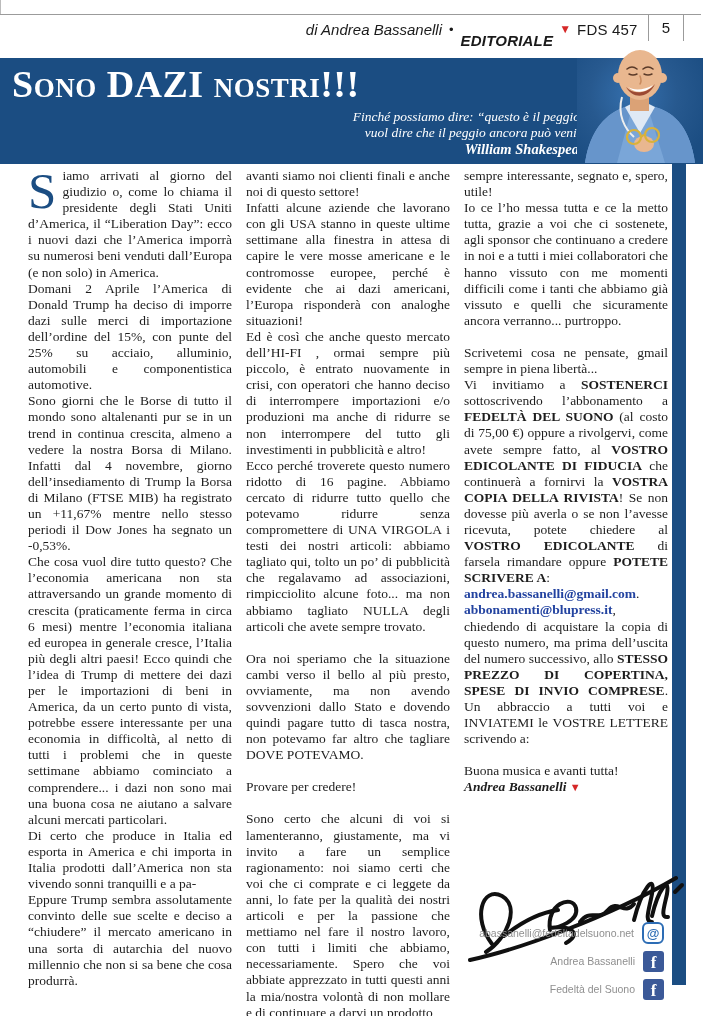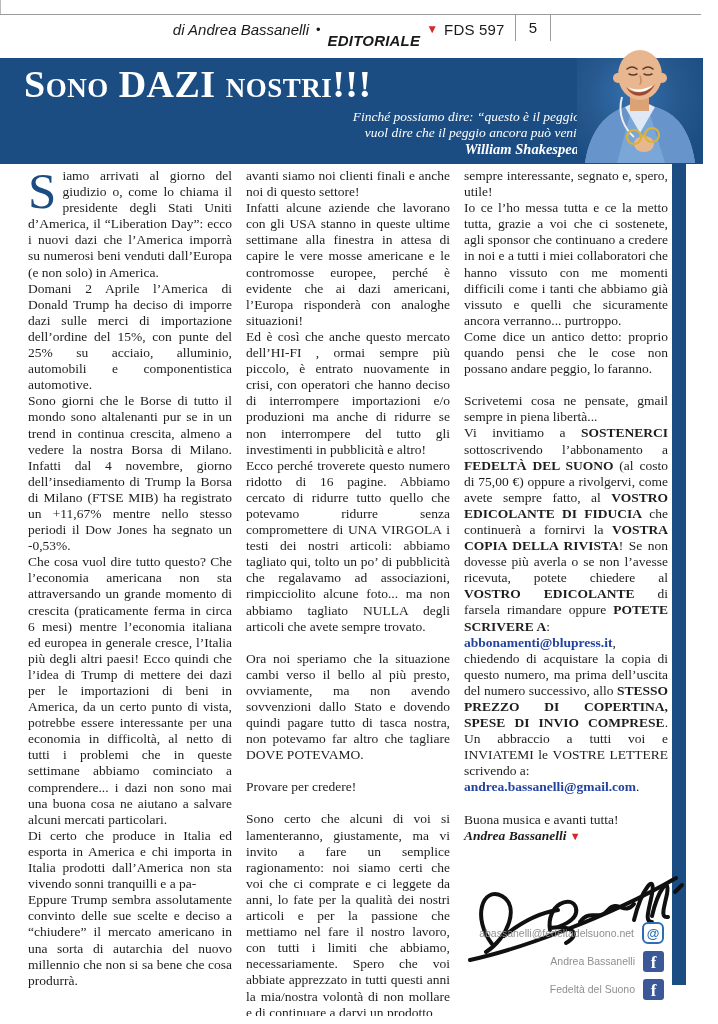--- a/index.html
+++ b/index.html
@@ -4,37 +4,37 @@
 <style>
   html,body{margin:0;padding:0;}
   body{
     width:718px;height:1024px;position:relative;background:#fff;
     font-family:"Liberation Sans", sans-serif;overflow:hidden;
   }
   
   .header-rule{position:absolute;top:14px;left:0;width:701px;height:1px;background:#9b9b9b;}
   .edge-tick{position:absolute;top:0;left:0;width:1px;height:14px;background:#bbb;}
   .header-row{
-    position:absolute;top:16px;left:0;width:551px;height:26px;
+    position:absolute;top:16px;left:0;width:684px;height:26px;
     display:flex;justify-content:flex-end;align-items:center;
     font-size:15px;color:#1a1a1a;
   }
   .byline{font-style:italic;}
   .hdr-bullet{margin:0 7px;font-size:13px;}
   .hdr-section{font-weight:bold;font-style:italic;letter-spacing:.2px;margin-top:23px;}
   .hdr-marker{color:#d62828;font-size:12px;margin:0 6px;}
   .hdr-issue{letter-spacing:.2px;}
   .hdr-pagenum{
     margin-left:10px;border-left:1px solid #9b9b9b;border-right:1px solid #9b9b9b;
     padding:0 13px;height:26px;line-height:26px;margin-top:-3px;
   }
   
   .banner{position:absolute;top:58px;left:0;width:703px;height:106px;background:#1b4d82;}
   .banner-title{
-    position:absolute;left:24px;top:4px;
+    position:absolute;left:12px;top:4px;
     font-family:"Liberation Serif", serif;font-variant:small-caps;font-weight:bold;
     color:#fff;font-size:38px;letter-spacing:.5px;white-space:nowrap;
   }
   .quote{
     position:absolute;top:51px;right:112px;text-align:right;color:#fff;
     font-family:"Liberation Serif", serif;font-style:italic;
     font-size:13.5px;line-height:16px;
   }
   .quote-attr{font-weight:bold;font-size:14.5px;}
   
@@ -84,21 +84,21 @@
 </head>
 <body>
 
 <div class="edge-tick"></div>
 <div class="header-rule"></div>
 <div class="header-row">
   <span class="byline">di Andrea Bassanelli</span>
   <span class="hdr-bullet">•</span>
   <span class="hdr-section">EDITORIALE</span>
   <span class="hdr-marker">▼</span>
-  <span class="hdr-issue">FDS 597</span>
+  <span class="hdr-issue">FDS 457</span>
   <span class="hdr-pagenum">5</span>
 </div>
 
 <div class="banner">
   <div class="banner-title">Sono DAZI nostri!!!</div>
   <div class="quote">
     <div>Finché possiamo dire: “questo è il peggio”,</div>
     <div>vuol dire che il peggio ancora può venire.</div>
     <div class="quote-attr">William Shakespeare</div>
   </div>
@@ -154,25 +154,24 @@
       <p>Infatti alcune aziende che lavorano con gli USA stanno in queste ultime settimane alla finestra in attesa di capire le vere mosse americane e le contromosse europee, perché è evidente che ai dazi americani, l’Europa risponderà con analoghe situazioni!</p>
       <p>Ed è così che anche questo mercato dell’HI-FI , ormai sempre più piccolo, è entrato nuovamente in crisi, con operatori che hanno deciso di interrompere importazioni e/o produzioni ma anche di ridurre se non interrompere del tutto gli investimenti in pubblicità e altro!</p>
       <p>Ecco perché troverete questo numero ridotto di 16 pagine. Abbiamo cercato di ridurre tutto quello che potevamo ridurre senza compromettere di UNA VIRGOLA i testi dei nostri articoli: abbiamo tagliato qui, tolto un po’ di pubblicità che regalavamo ad associazioni, rimpicciolito alcune foto... ma non abbiamo tagliato NULLA degli articoli che avete sempre trovato.</p>
       <p class="gap">Ora noi speriamo che la situazione cambi verso il bello al più presto, ovviamente, ma non avendo sovvenzioni dallo Stato e dovendo quindi pagare tutto di tasca nostra, non potevamo far altro che tagliare DOVE POTEVAMO.</p>
       <p class="gap">Provare per credere!</p>
       <p class="gap">Sono certo che alcuni di voi si lamenteranno, giustamente, ma vi invito a fare un semplice ragionamento: noi siamo certi che voi che ci comprate e ci leggete da anni, lo fate per la qualità dei nostri articoli e per la passione che mettiamo nel fare il nostro lavoro, con tutti i limiti che abbiamo, necessariamente. Spero che voi abbiate apprezzato in tutti questi anni la mia/nostra volontà di non mollare e di continuare a darvi un prodotto</p>
     </div>
   <div class="col">
       <p>sempre interessante, segnato e, spero, utile!</p>
       <p>Io ce l’ho messa tutta e ce la metto tutta, grazie a voi che ci sostenete, agli sponsor che continuano a credere in noi e a tutti i miei collaboratori che hanno vissuto con me momenti difficili come i tanti che abbiamo già vissuto e quelli che sicuramente ancora verranno... purtroppo.</p>
-      <p>Come dice un antico detto: proprio quando pensi che le cose non possano andare peggio, lo faranno.</p>
       <p class="gap">Scrivetemi cosa ne pensate, gmail sempre in piena libertà...</p>
       <p>Vi invitiamo a <span class="b">SOSTENERCI</span> sottoscrivendo l’abbonamento a <span class="b">FEDELTÀ DEL SUONO</span> (al costo di 75,00 €) oppure a rivolgervi, come avete sempre fatto, al <span class="b">VOSTRO EDICOLANTE DI FIDUCIA</span> che continuerà a fornirvi la <span class="b">VOSTRA COPIA DELLA RIVISTA</span>! Se non dovesse più averla o se non l’avesse ricevuta, potete chiedere al <span class="b">VOSTRO EDICOLANTE</span> di farsela rimandare oppure <span class="b">POTETE SCRIVERE A</span>:</p>
+      <p><span class="link">andrea.bassanelli@gmail.com</span>.</p>
       <p><span class="link">abbonamenti@blupress.it</span>, chiedendo di acquistare la copia di questo numero, ma prima dell’uscita del numero successivo, allo <span class="b">STESSO PREZZO DI COPERTINA, SPESE DI INVIO COMPRESE</span>. Un abbraccio a tutti voi e INVIATEMI le VOSTRE LETTERE scrivendo a:</p>
-      <p><span class="link">andrea.bassanelli@gmail.com</span>.</p>
       <p class="gap">Buona musica e avanti tutta!</p>
       <p><span class="bi">Andrea Bassanelli</span> <span class="red">▼</span></p>
     </div>
 </div>
 
 <div class="side-bar"></div>
 
 <svg class="signature" viewBox="0 0 225 125">
   <g stroke="#101010" stroke-width="4" fill="none" stroke-linecap="round">
     <path d="M8,114 C55,104 145,72 214,32"></path>

